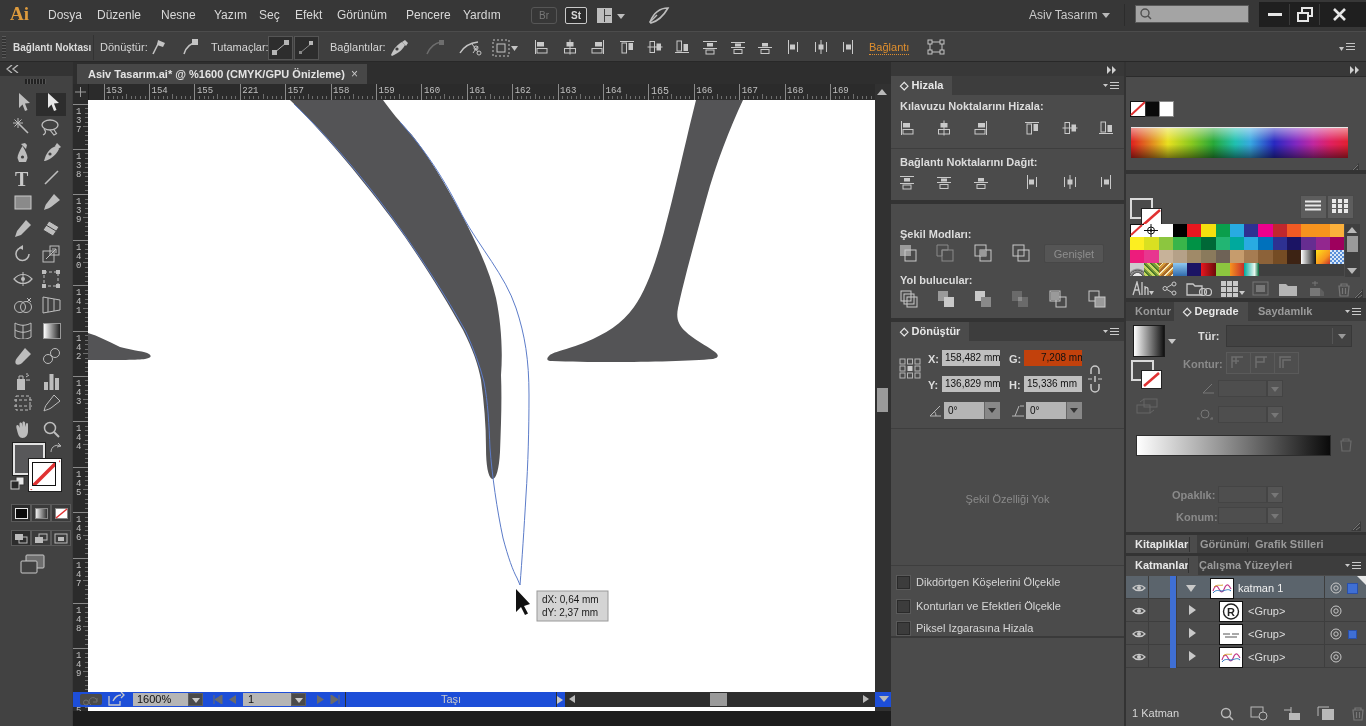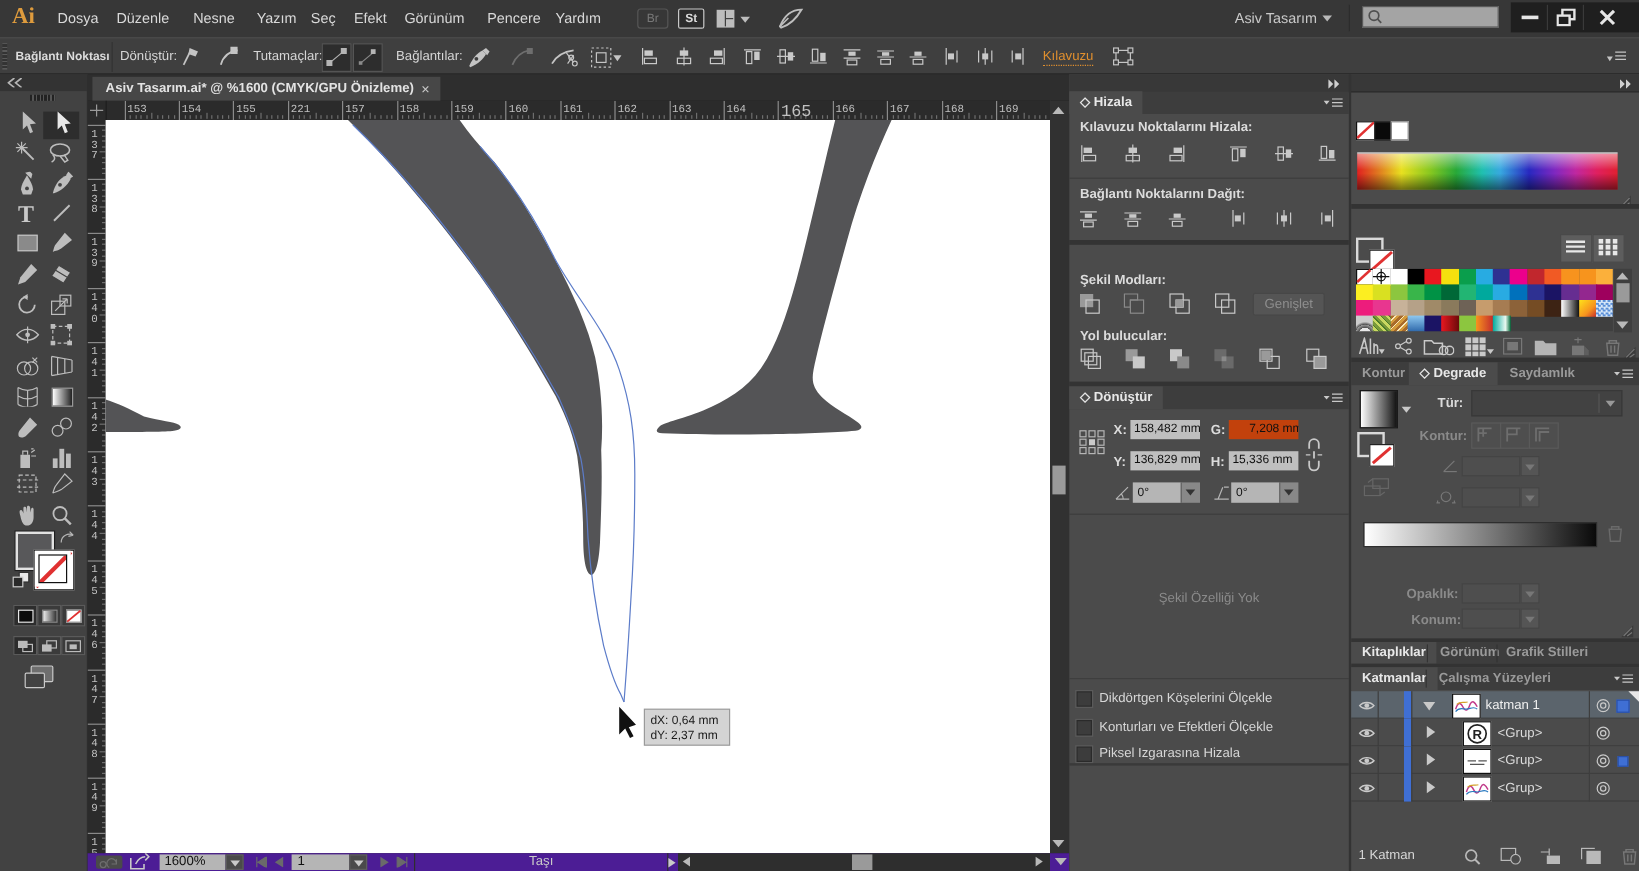--- a/index.html
+++ b/index.html
@@ -18,21 +18,21 @@
   
   #leftdock{left:0;top:62px;width:73px;height:664px;background:#3c3c3c;}
   #toolpanel{left:0;top:14px;width:72px;height:650px;background:#424242;}
   
   #tabstrip{left:73px;top:62px;width:818px;height:22px;background:#2e2e2e;}
   #doctab{left:4px;top:2px;width:290px;height:20px;background:#474747;color:#e3e3e3;font-size:11px;font-weight:bold;line-height:20px;}
   #rulerH{left:73px;top:84px;width:803px;height:16px;background:#2b2b2b;}
   #rulerV{left:73px;top:100px;width:15px;height:611px;background:#2b2b2b;}
   #canvas{left:88px;top:100px;width:787px;height:611px;background:#ffffff;}
   #vscroll{left:875px;top:84px;width:16px;height:627px;background:#313131;}
-  #statusbar{left:73px;top:711px;width:818px;height:15px;background:#4c1d95;}
+  #statusbar{left:73px;top:692px;width:818px;height:15px;background:#1d4ed8;}
   
   #rightdock{left:891px;top:62px;width:475px;height:664px;background:#4b4b4b;}
   .paneltabs{background:#3d3d3d;height:19px;}
   .ptab{display:inline-block;height:19px;line-height:19px;padding:0 9px;font-size:11px;font-weight:bold;color:#9a9a9a;}
   .ptab.act{background:#4b4b4b;color:#e8e8e8;}
   .pmenu{position:absolute;right:5px;top:6px;width:16px;height:9px;}
 </style>
 </head>
 <body>
 <svg width="0" height="0" style="position:absolute">
@@ -224,21 +224,21 @@
       </svg>
     <svg class="abs" style="left:785px;top:7px;" width="16" height="16">
         <use href="#dL"></use>
       </svg>
     <svg class="abs" style="left:813px;top:7px;" width="16" height="16">
         <use href="#dC"></use>
       </svg>
     <svg class="abs" style="left:840px;top:7px;" width="16" height="16">
         <use href="#dR"></use>
       </svg>
-    <div class="abs" style="left:869px;top:9px;font-size:11px;color:#e08f2e;border-bottom:1px dotted #e08f2e;padding-bottom:1px;">Kılavuzu</div>
+    <div class="abs" style="left:869px;top:9px;font-size:11px;color:#e08f2e;border-bottom:1px dotted #e08f2e;padding-bottom:1px;">Bağlantı</div>
     <svg class="abs" style="left:927px;top:7px;" width="18" height="16" viewBox="0 0 18 16">
       <rect x="3" y="3" width="12" height="10" fill="none" stroke="#c4c4c4"></rect>
       <rect x="1" y="1" width="4" height="4" fill="#3f3f3f" stroke="#c4c4c4"></rect>
         <rect x="13" y="1" width="4" height="4" fill="#3f3f3f" stroke="#c4c4c4"></rect>
       <rect x="1" y="11" width="4" height="4" fill="#3f3f3f" stroke="#c4c4c4"></rect>
         <rect x="13" y="11" width="4" height="4" fill="#3f3f3f" stroke="#c4c4c4"></rect>
     </svg>
     <svg class="abs" style="left:1338px;top:10px;" width="18" height="11" viewBox="0 0 18 11">
       <path d="M1,5 l5,0 -2.5,4 z" fill="#c4c4c4"></path>
       <path d="M8,1.5 L17,1.5 M8,4.5 L17,4.5 M8,7.5 L17,7.5" stroke="#c4c4c4"></path>
@@ -566,21 +566,21 @@
     <div class="abs" style="left:560.4px;top:0;width:1px;height:16px;background:#8a8a8a;"></div>
     <div class="abs" style="left:564.9px;top:12px;width:1px;height:3px;background:#6e6e6e;"></div>
     <div class="abs" style="left:569.5px;top:12px;width:1px;height:3px;background:#6e6e6e;"></div>
     <div class="abs" style="left:574.0px;top:12px;width:1px;height:3px;background:#6e6e6e;"></div>
     <div class="abs" style="left:578.6px;top:12px;width:1px;height:3px;background:#6e6e6e;"></div>
     <div class="abs" style="left:583.1px;top:10px;width:1px;height:5px;background:#6e6e6e;"></div>
     <div class="abs" style="left:587.6px;top:12px;width:1px;height:3px;background:#6e6e6e;"></div>
     <div class="abs" style="left:592.2px;top:12px;width:1px;height:3px;background:#6e6e6e;"></div>
     <div class="abs" style="left:596.7px;top:12px;width:1px;height:3px;background:#6e6e6e;"></div>
     <div class="abs" style="left:601.3px;top:12px;width:1px;height:3px;background:#6e6e6e;"></div>
-    <div class="abs" style="left:562.9px;top:2px;font-size:14px;color:#c0c0c0;font-family:'Liberation Mono',monospace;">165</div>
+    <div class="abs" style="left:562.9px;top:2px;font-size:10px;color:#c0c0c0;font-family:'Liberation Mono',monospace;">165</div>
     <div class="abs" style="left:605.8px;top:0;width:1px;height:16px;background:#8a8a8a;"></div>
     <div class="abs" style="left:610.3px;top:12px;width:1px;height:3px;background:#6e6e6e;"></div>
     <div class="abs" style="left:614.9px;top:12px;width:1px;height:3px;background:#6e6e6e;"></div>
     <div class="abs" style="left:619.4px;top:12px;width:1px;height:3px;background:#6e6e6e;"></div>
     <div class="abs" style="left:624.0px;top:12px;width:1px;height:3px;background:#6e6e6e;"></div>
     <div class="abs" style="left:628.5px;top:10px;width:1px;height:5px;background:#6e6e6e;"></div>
     <div class="abs" style="left:633.0px;top:12px;width:1px;height:3px;background:#6e6e6e;"></div>
     <div class="abs" style="left:637.6px;top:12px;width:1px;height:3px;background:#6e6e6e;"></div>
     <div class="abs" style="left:642.1px;top:12px;width:1px;height:3px;background:#6e6e6e;"></div>
     <div class="abs" style="left:646.7px;top:12px;width:1px;height:3px;background:#6e6e6e;"></div>

